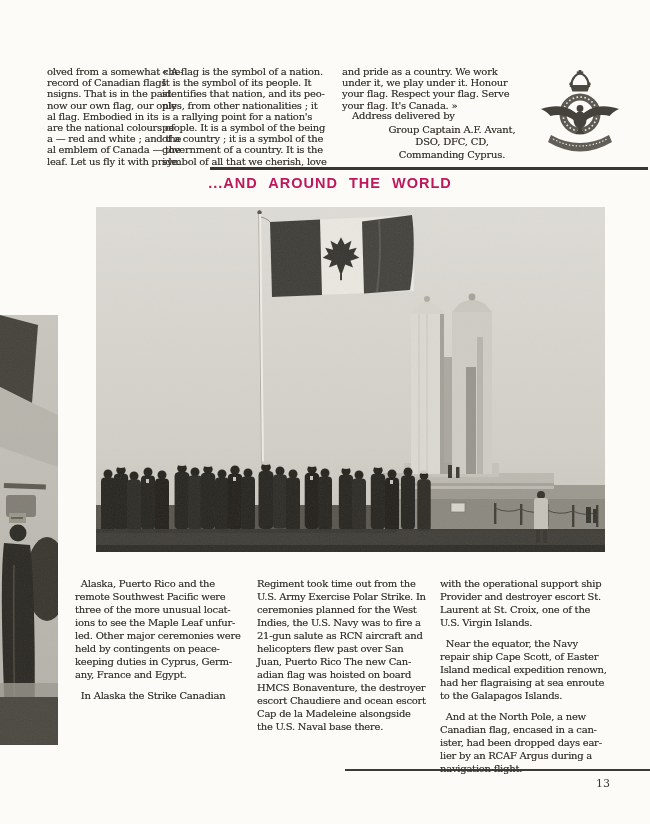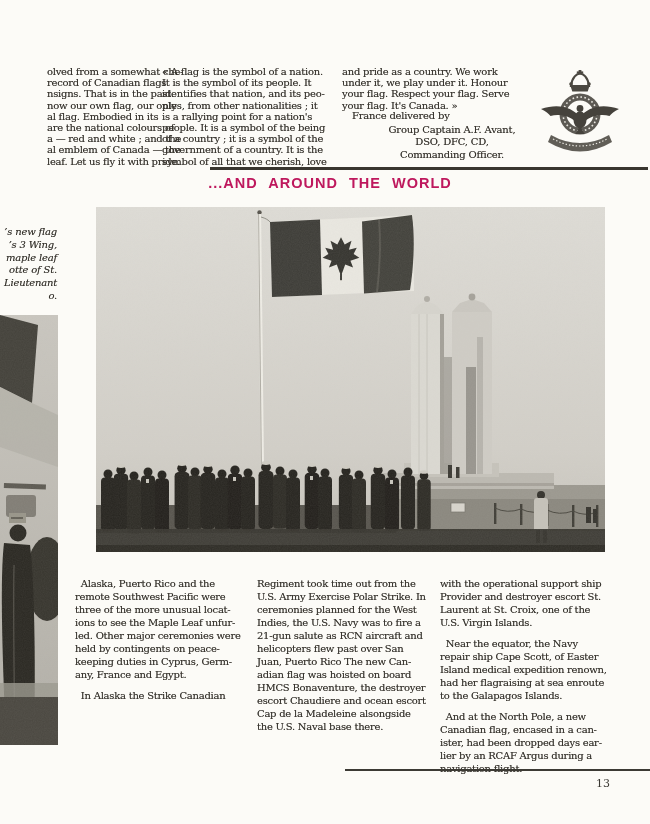--- a/index.html
+++ b/index.html
@@ -63,25 +63,25 @@
   <div class="topcol col-b pretext">« A flag is the symbol of a nation.
 It is the symbol of its people. It
 identifies that nation, and its peo-
 ples, from other nationalities ; it
 is a rallying point for a nation's
 people. It is a symbol of the being
 of a country ; it is a symbol of the
 government of a country. It is the
 symbol of all that we cherish, love</div>
 
-  <div class="attr-intro">France delivered by</div>
+  <div class="attr-intro">Address delivered by</div>
   <div class="attr-block">
     <div>Group Captain A.F. Avant,</div>
     <div>DSO, DFC, CD,</div>
-    <div>Commanding Officer.</div>
+    <div>Commanding Cyprus.</div>
   </div>
 
   <svg class="crest" width="84" height="84" viewBox="0 0 84 84">
     <g fill="#4b4841" stroke="none">
       <rect x="40.6" y="0" width="2.8" height="4.5"></rect>
       <rect x="38.8" y="1.4" width="6.4" height="1.6"></rect>
       <path d="M33,16 C34,7 39,3.5 42,3.5 C45,3.5 50,7 51,16 Z" fill="none" stroke="#4b4841" stroke-width="2.2"></path>
       <circle cx="33" cy="14" r="1.8"></circle>
         <circle cx="51" cy="14" r="1.8"></circle>
       <path d="M32.5,16 h19 l-1.8,5.5 h-15.4 z"></path>
@@ -265,26 +265,20 @@
 Island medical expedition renown,
 had her flagraising at sea enroute
 to the Galapagos Islands.</p>
     <p>  And at the North Pole, a new
 Canadian flag, encased in a can-
 ister, had been dropped days ear-
 lier by an RCAF Argus during a
 navigation flight.</p>
   </div>
 
-  <div class="margin-caption">’s new flag
-’s 3 Wing,
-maple leaf
-otte of St.
-Lieutenant
-o.</div>
 
   <svg class="photo-left" width="58" height="430" viewBox="0 0 58 430">
     <defs>
       <linearGradient id="lg2" x1="0" y1="0" x2="0" y2="1">
         <stop offset="0" stop-color="#c9c6bf"></stop>
           <stop offset="1" stop-color="#b2afa7"></stop>
       </linearGradient>
       <filter id="grain2" x="0" y="0" width="100%" height="100%">
         <feTurbulence type="fractalNoise" baseFrequency="0.9" numOctaves="2" stitchTiles="stitch"></feTurbulence>
         <feColorMatrix type="matrix" values="0 0 0 0 0.55  0 0 0 0 0.54  0 0 0 0 0.50  0 0 0 0.22 0"></feColorMatrix>

